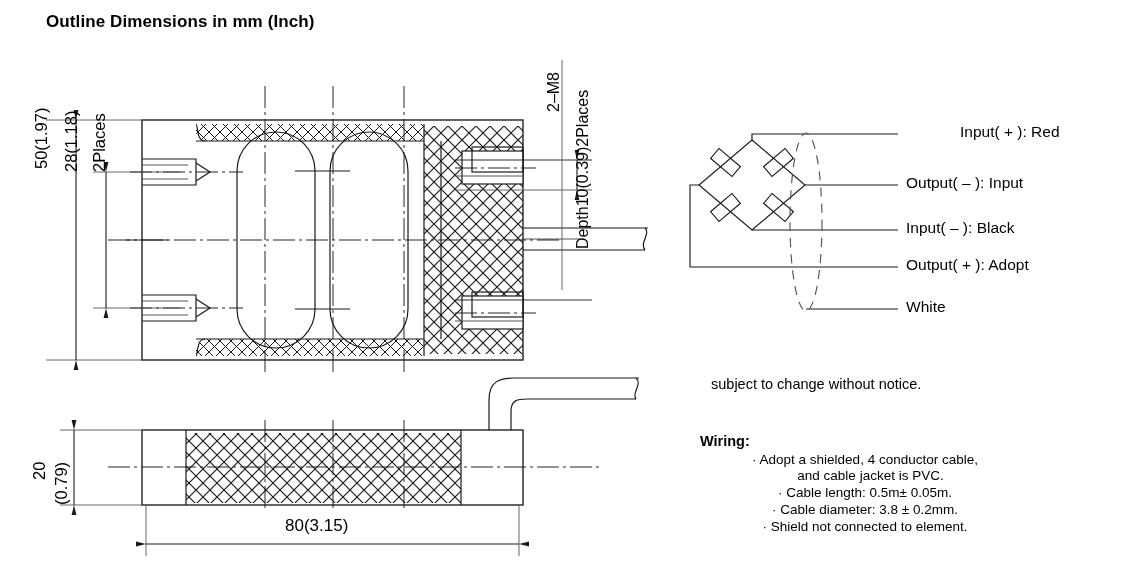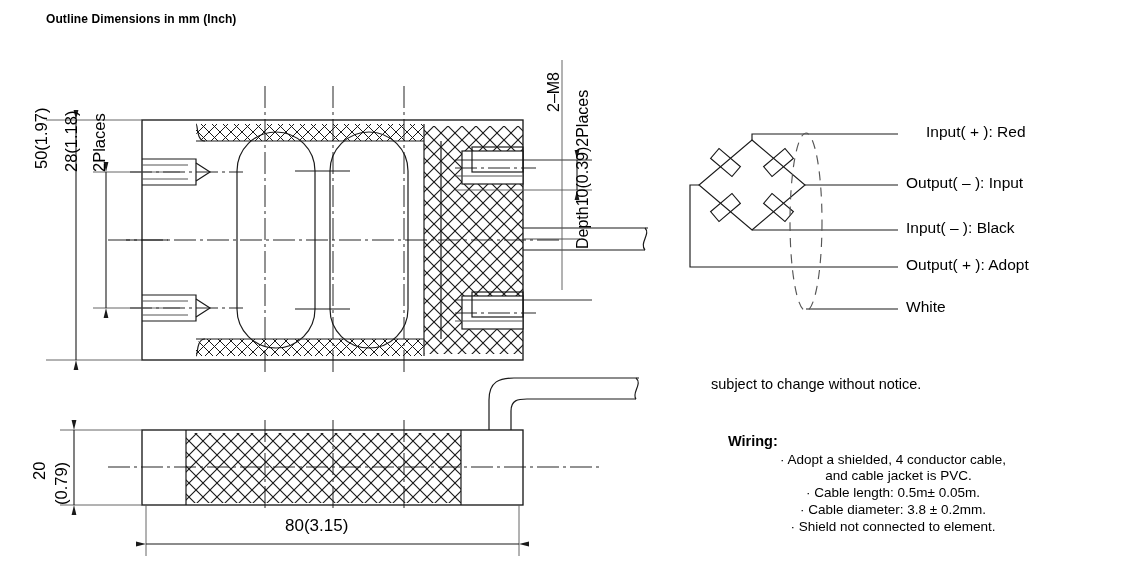--- a/index.html
+++ b/index.html
@@ -3,28 +3,28 @@
 <meta charset="utf-8">
 <title>Outline Dimensions</title>
 <style>
   html,body{margin:0;padding:0;background:#ffffff;}
   body{
     width:1127px;height:579px;position:relative;overflow:hidden;
     font-family:"Liberation Sans", sans-serif;color:#000;
   }
   #page-title{
     position:absolute;left:46px;top:12px;
-    font-size:12px;font-weight:bold;letter-spacing:.1px;
+    font-size:17px;font-weight:bold;letter-spacing:.1px;
     white-space:nowrap;
   }
   #drawing-canvas{position:absolute;left:0;top:0;width:1127px;height:579px;}
   .note-block{position:absolute;font-size:14.5px;line-height:1.28;}
   #note-disclaimer{left:700px;top:375px;width:300px;}
   #note-disclaimer .bullet-row{display:block;text-indent:-11px;padding-left:11px;}
-  #wiring-block{left:700px;top:432px;width:330px;margin-left:28px;}
+  #wiring-block{left:700px;top:432px;width:330px;}
   #wiring-heading{font-weight:bold;font-size:14.5px;display:block;margin-bottom:1px;}
   #wiring-block ul{list-style:none;margin:0;padding:0;}
   #wiring-block li{
     font-size:13.5px;line-height:1.255;text-indent:-11px;padding-left:11px;
     white-space:pre-line;
     text-align:center;
   }
   .wire-label{
     position:absolute;font-size:15.5px;white-space:nowrap;
   }
@@ -238,21 +238,21 @@
 <div class="wire-label" style="left:545px;top:112px;transform:rotate(-90deg);transform-origin:left top;font-size:16px;">2–M8</div>
 
 <div class="wire-label" style="left:574px;top:249px;transform:rotate(-90deg);transform-origin:left top;font-size:16px;">Depth10(0.39)2Places</div>
 
 <div class="wire-label" style="left:30px;top:480px;transform:rotate(-90deg);transform-origin:left top;font-size:16.5px;">20</div>
 
 <div class="wire-label" style="left:52px;top:505px;transform:rotate(-90deg);transform-origin:left top;font-size:16.5px;">(0.79)</div>
 
 <div class="wire-label" style="left:285px;top:516px;font-size:17px;">80(3.15)</div>
 
-<div class="wire-label" style="left:926px;top:123px;">Input( + ): Red</div>
+<div class="wire-label" style="left:960px;top:123px;">Input( + ): Red</div>
 <div class="wire-label" style="left:906px;top:174px;">Output( – ): Input</div>
 <div class="wire-label" style="left:906px;top:219px;">Input( – ): Black</div>
 <div class="wire-label" style="left:906px;top:256px;">Output( + ): Adopt</div>
 <div class="wire-label" style="left:906px;top:298px;">White</div>
 
 <div id="note-disclaimer" class="note-block">
   <span class="bullet-row" style="text-indent:0;padding-left:11px;">subject to change without notice.</span>
 </div>
 
 <div id="wiring-block" class="note-block">

